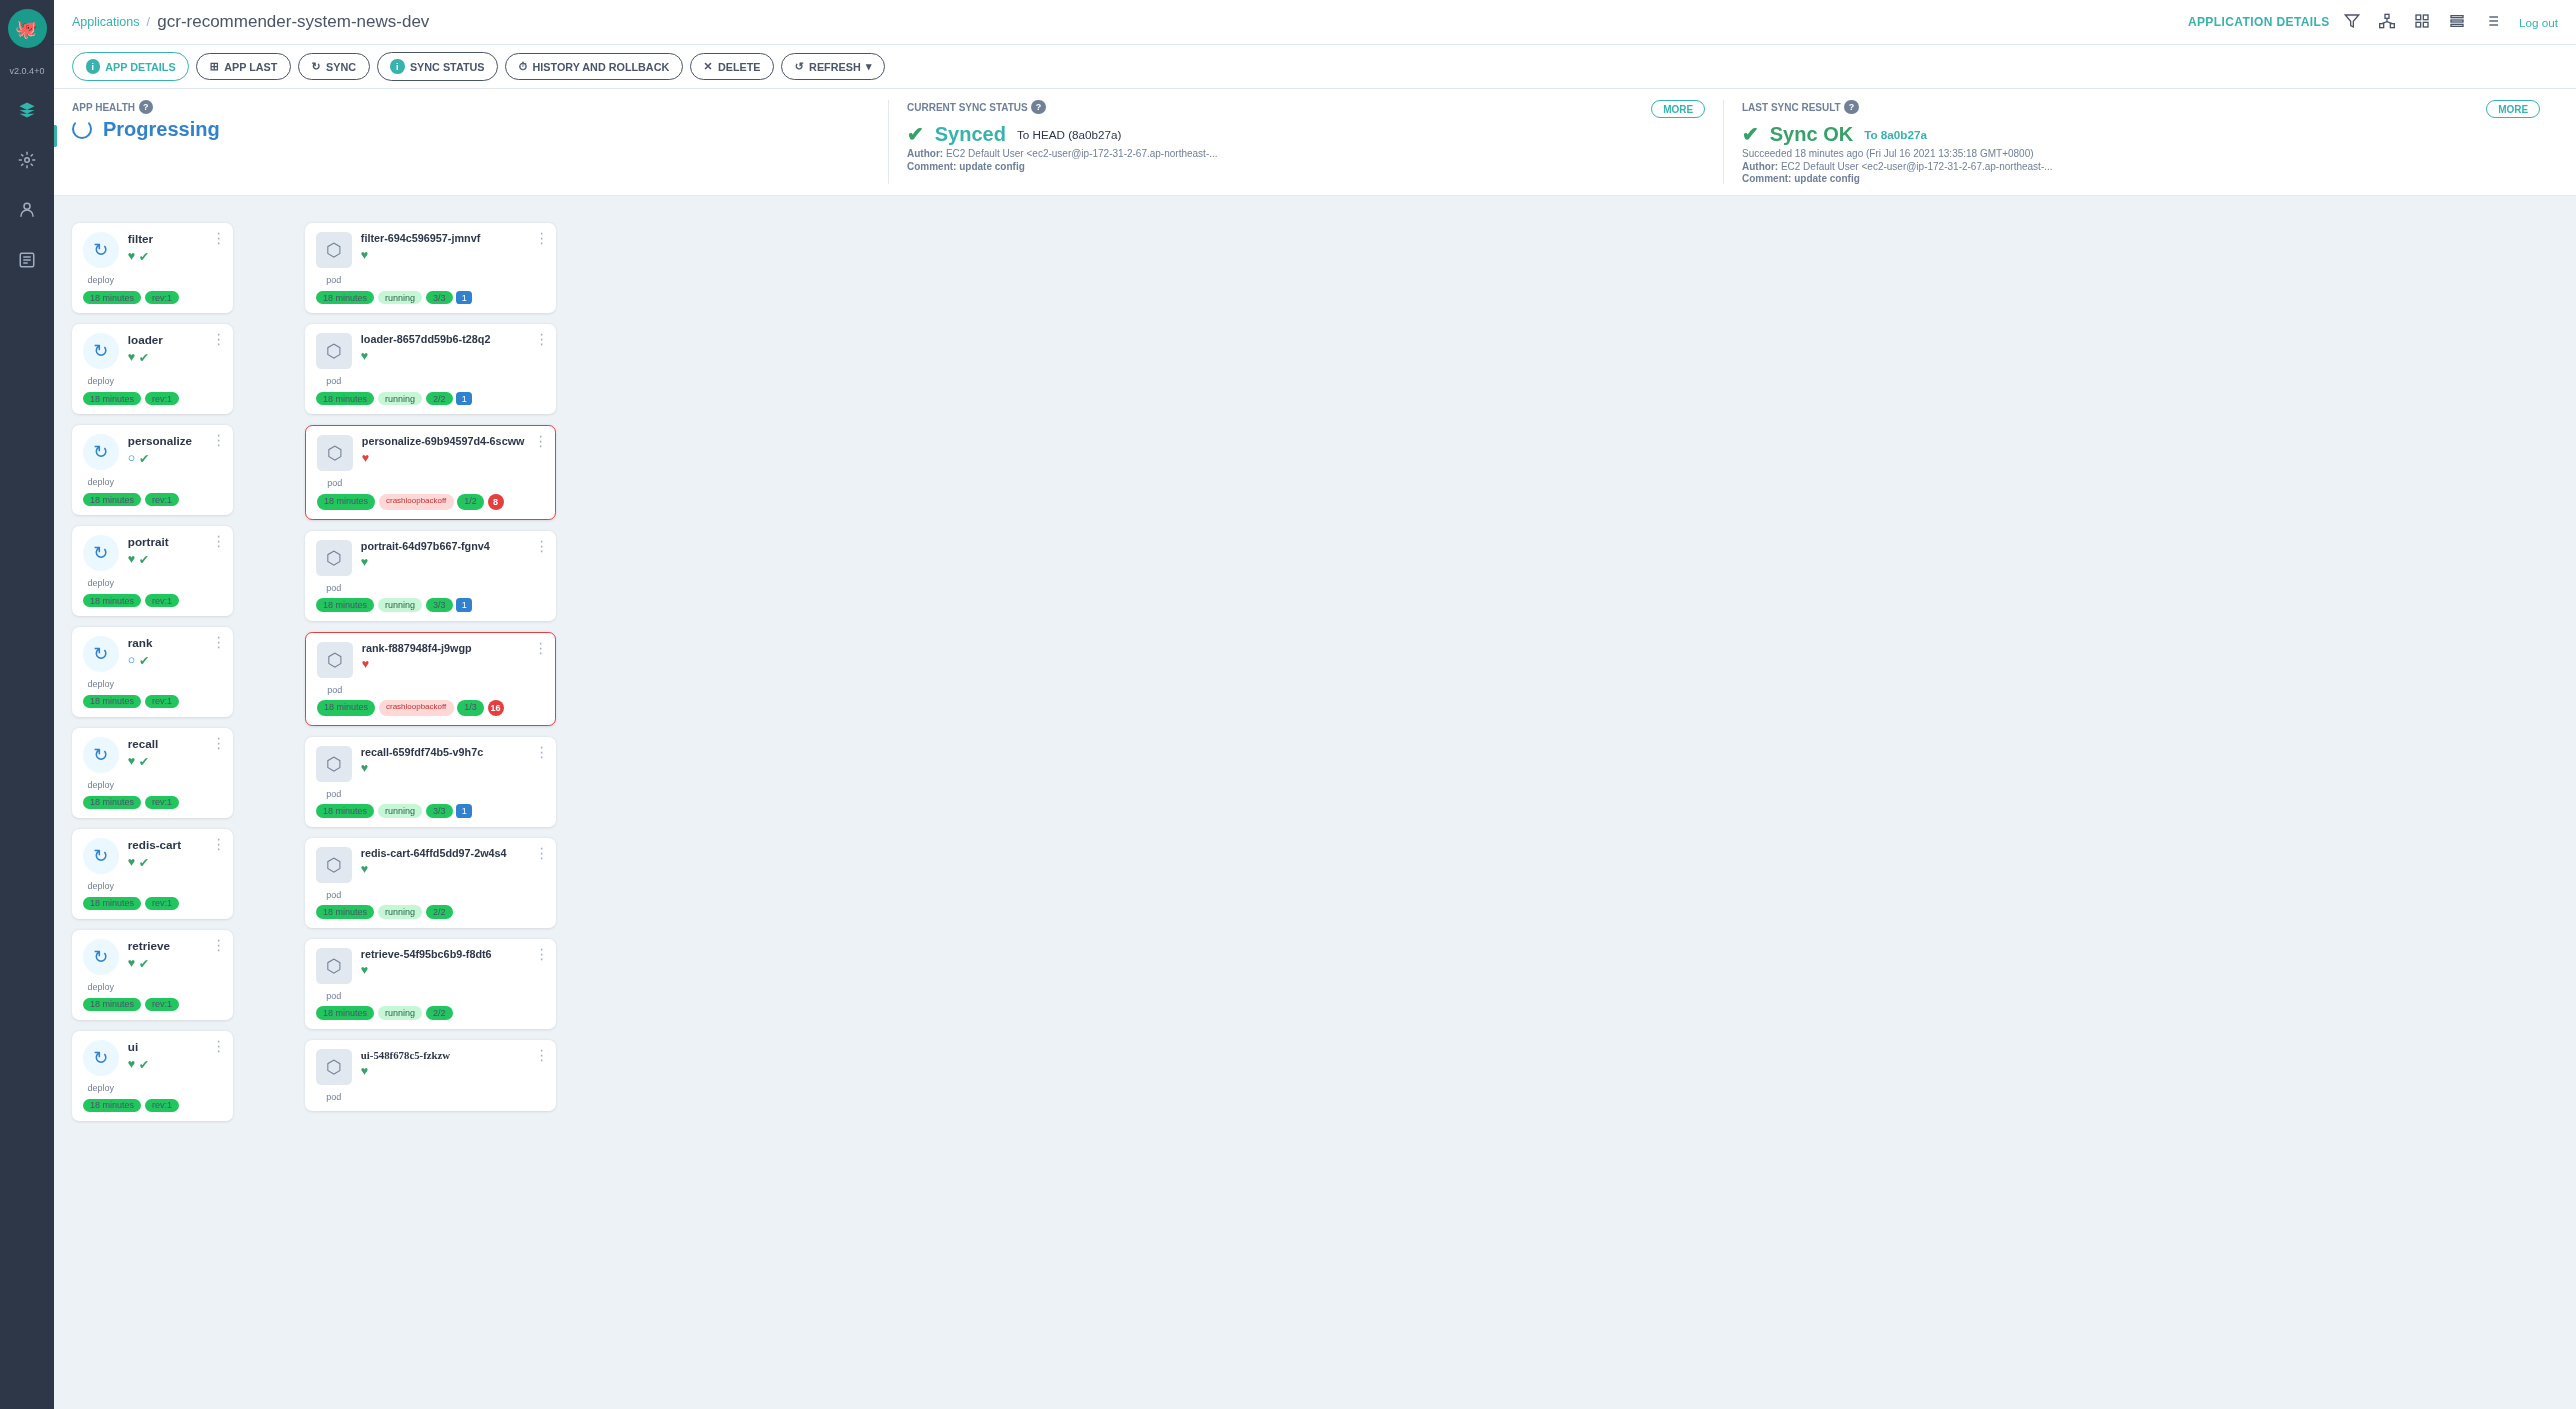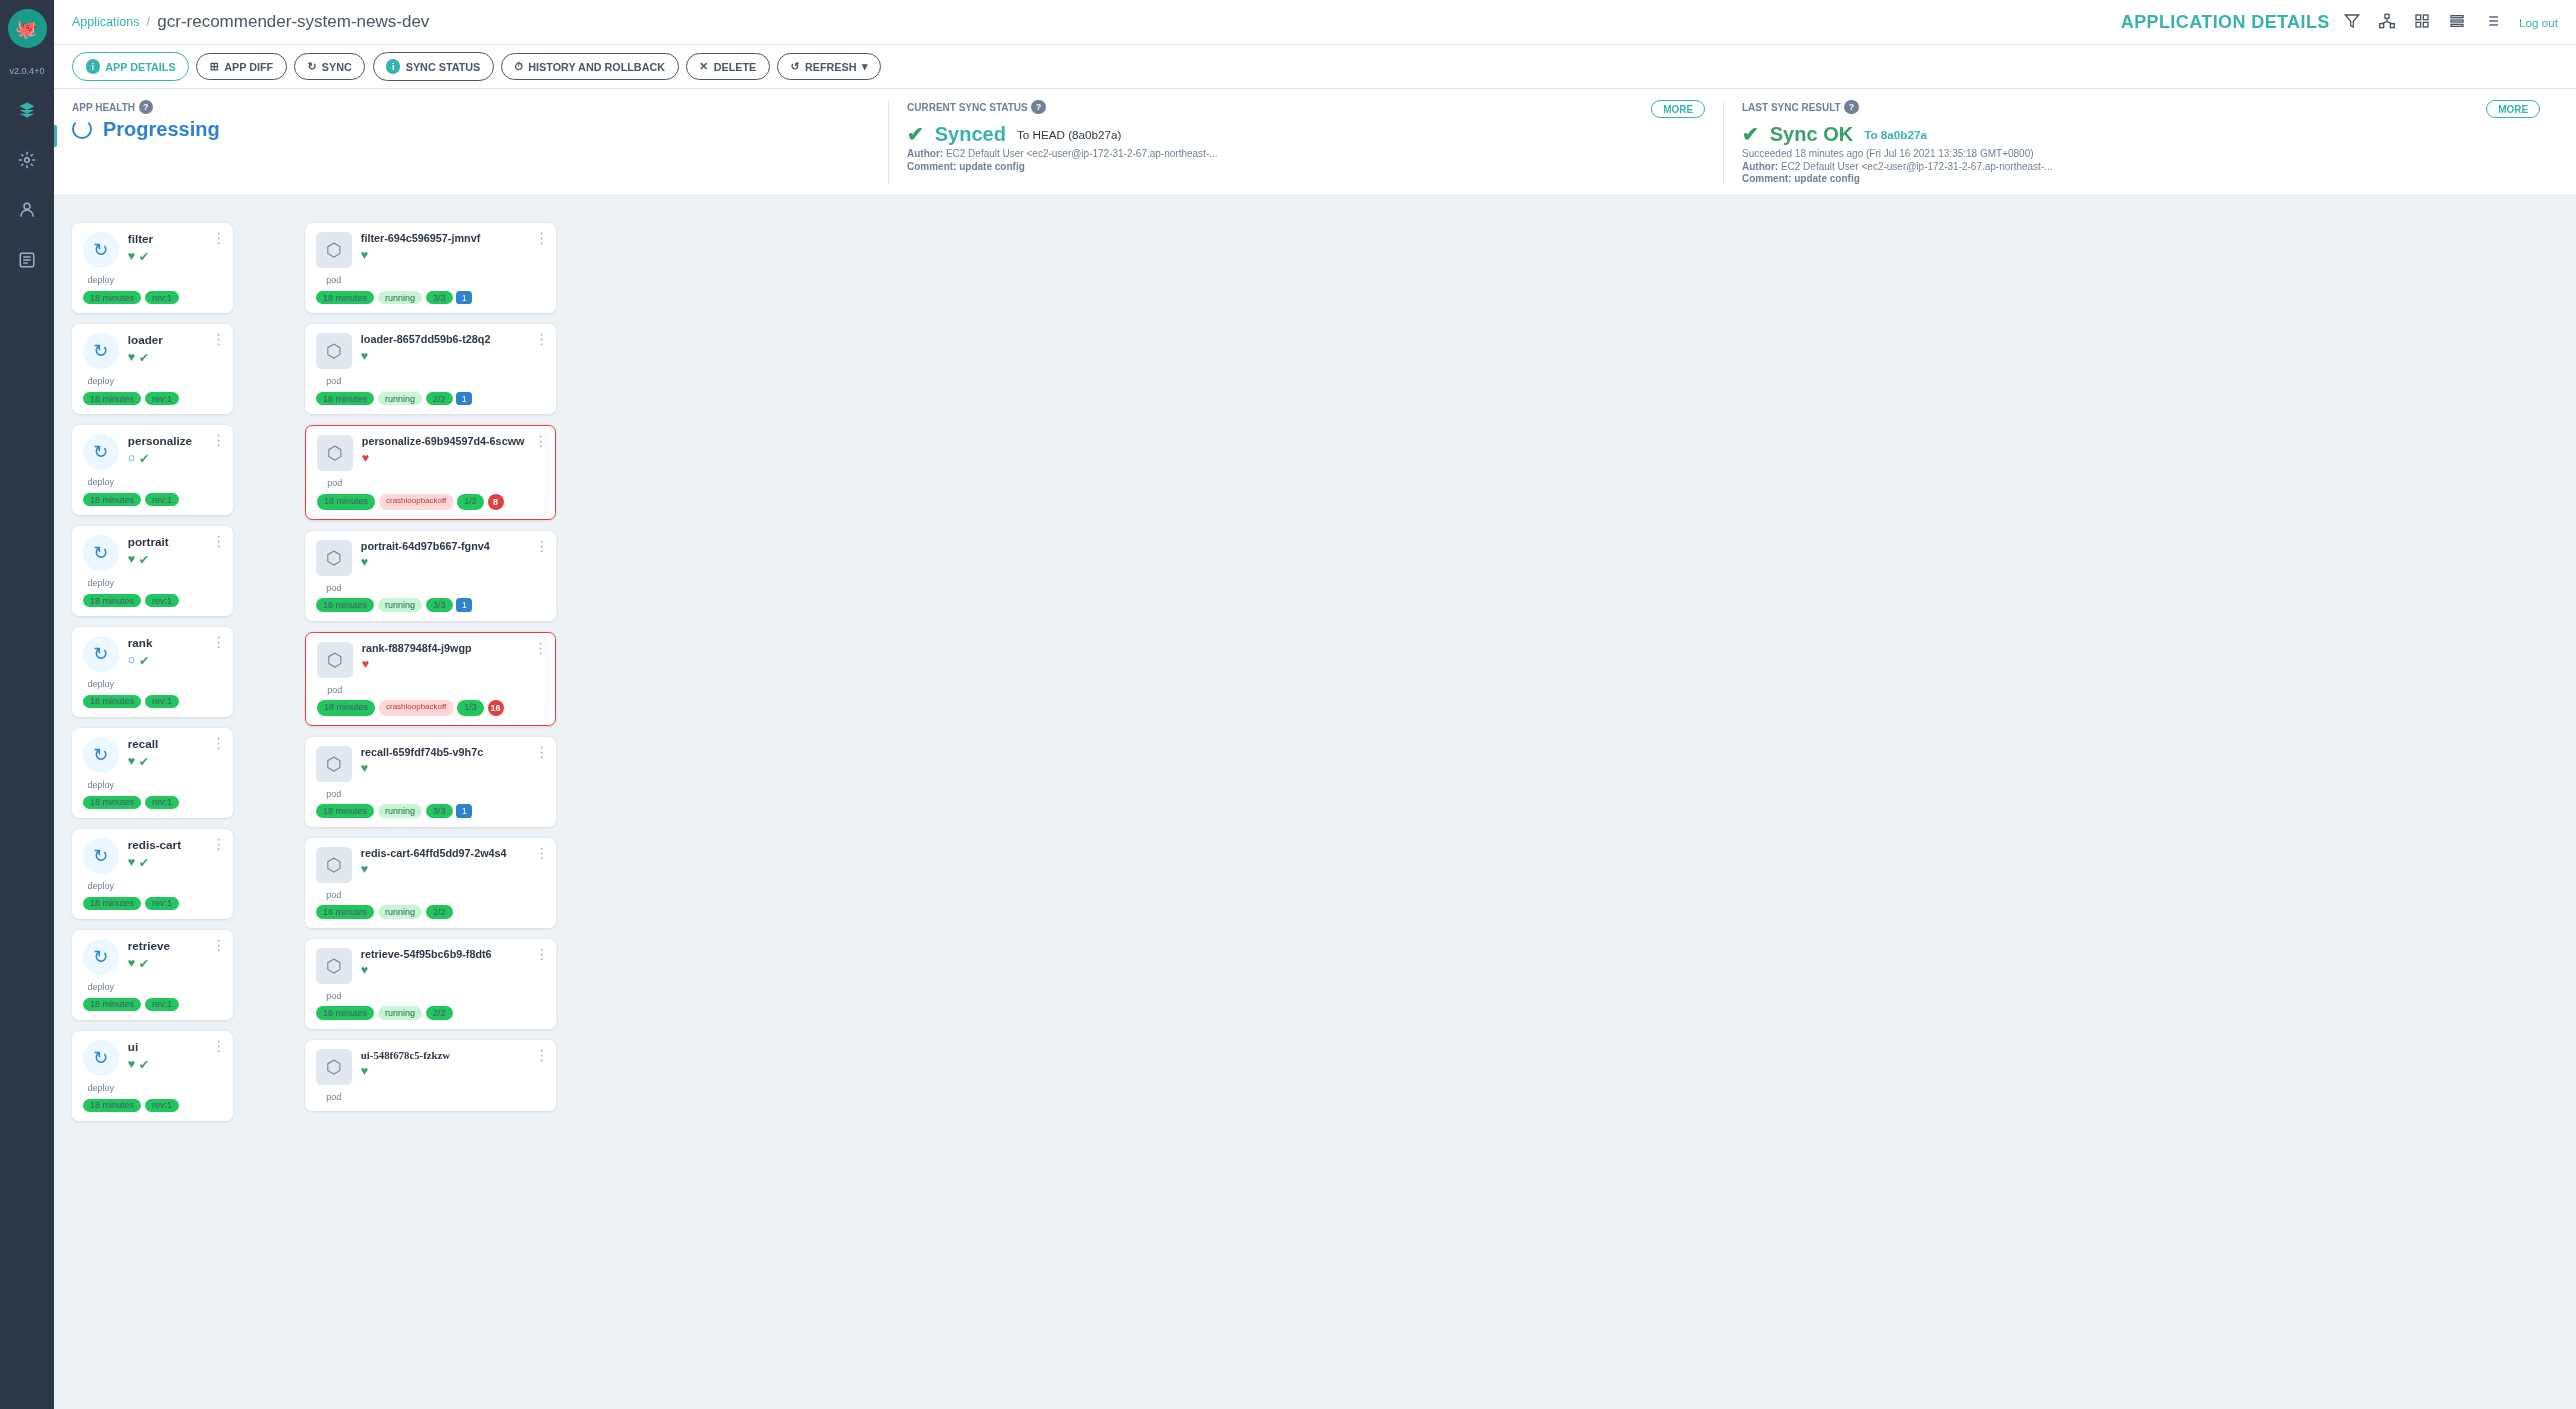--- a/index.html
+++ b/index.html
@@ -17,21 +17,21 @@
     
     .main { flex: 1; display: flex; flex-direction: column; overflow: hidden; }
 
     
     .topbar { background: white; border-bottom: 0.9px solid #e2e8f0; display: flex; align-items: center; justify-content: space-between; padding: 0 18px; height: 45px; flex-shrink: 0; }
     .breadcrumb { display: flex; align-items: center; gap: 7.2px; }
     .breadcrumb-link { color: #38b2ac; font-weight: 500; font-size: 12.5px; cursor: pointer; }
     .breadcrumb-sep { color: #a0aec0; font-size: 12.5px; }
     .breadcrumb-current { color: #4a5568; font-size: 17px; font-weight: 500; }
     .topbar-right { display: flex; align-items: center; gap: 14.3px; }
-    .app-details-link { color: #38b2ac; font-weight: 700; font-size: 18px; letter-spacing: 0.4px; cursor: pointer; }
+    .app-details-link { color: #38b2ac; font-weight: 700; font-size: 12px; letter-spacing: 0.4px; cursor: pointer; }
     .topbar-icons { display: flex; align-items: center; gap: 19px; }
     .topbar-icon { color: #4a5568; cursor: pointer; font-size: 14.3px; }
     .logout-btn { color: #38b2ac; font-weight: 500; cursor: pointer; font-size: 11.7px; }
 
     
     .toolbar { background: white; border-bottom: 0.9px solid #e2e8f0; display: flex; align-items: center; padding: 7.2px 18px; gap: 7.2px; flex-shrink: 0; }
     .toolbar-btn { display: flex; align-items: center; gap: 5.4px; padding: 6.3px 12.5px; border-radius: 18px; border: 1.8px solid #4a5568; background: white; cursor: pointer; font-size: 10.8px; font-weight: 600; color: #4a5568; }
     .toolbar-btn.active { border-color: #38b2ac; color: #38b2ac; }
 
     
@@ -172,21 +172,21 @@
       </div>
     </div>
 
     <div class="toolbar">
       <button class="toolbar-btn active">
         <span class="info-icon">i</span>
         <span>APP DETAILS</span>
       </button>
       <button class="toolbar-btn">
         <span>⊞</span>
-        <span>APP DIFF</span>
+        <span>APP LAST</span>
       </button>
       <button class="toolbar-btn">
         <span>↻</span>
         <span>SYNC</span>
       </button>
       <button class="toolbar-btn">
         <span class="info-icon">i</span>
         <span>SYNC STATUS</span>
       </button>
       <button class="toolbar-btn">

